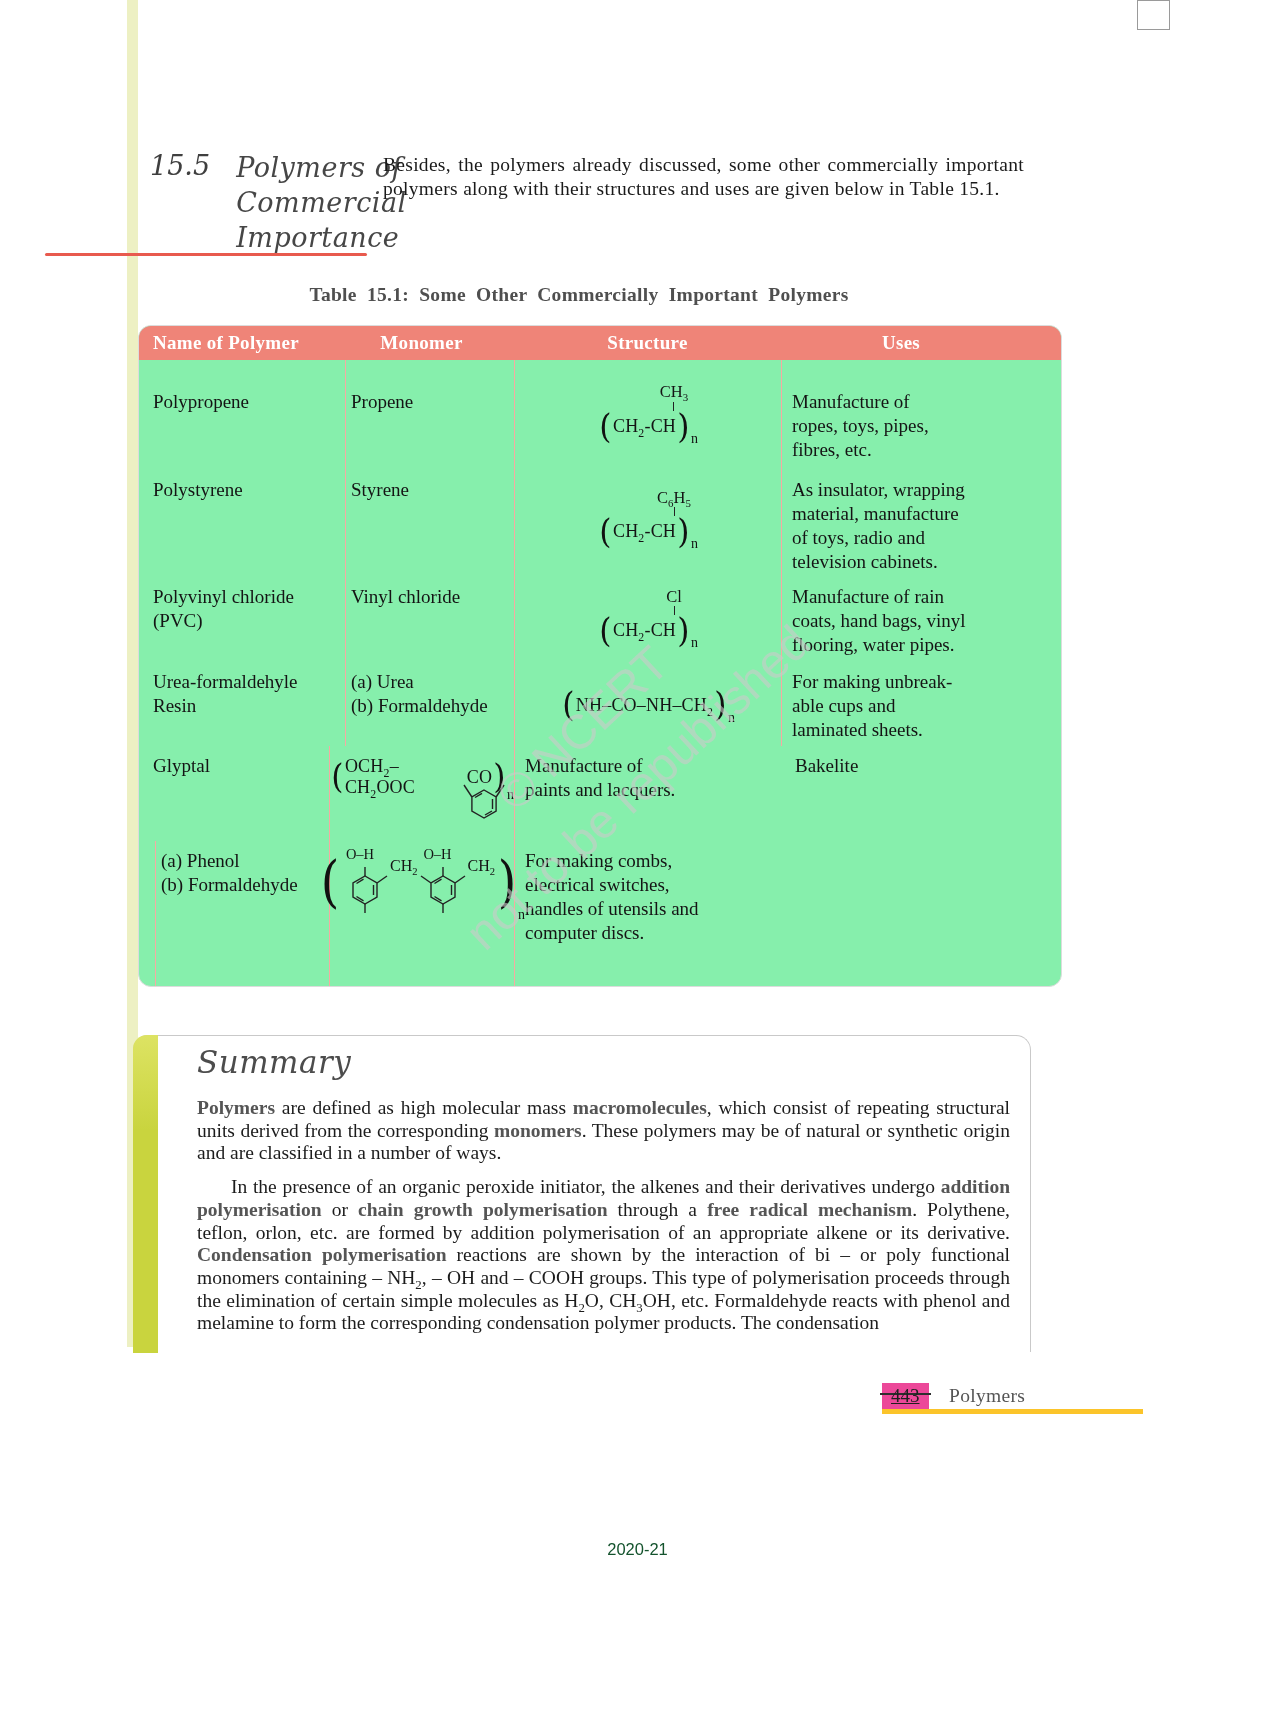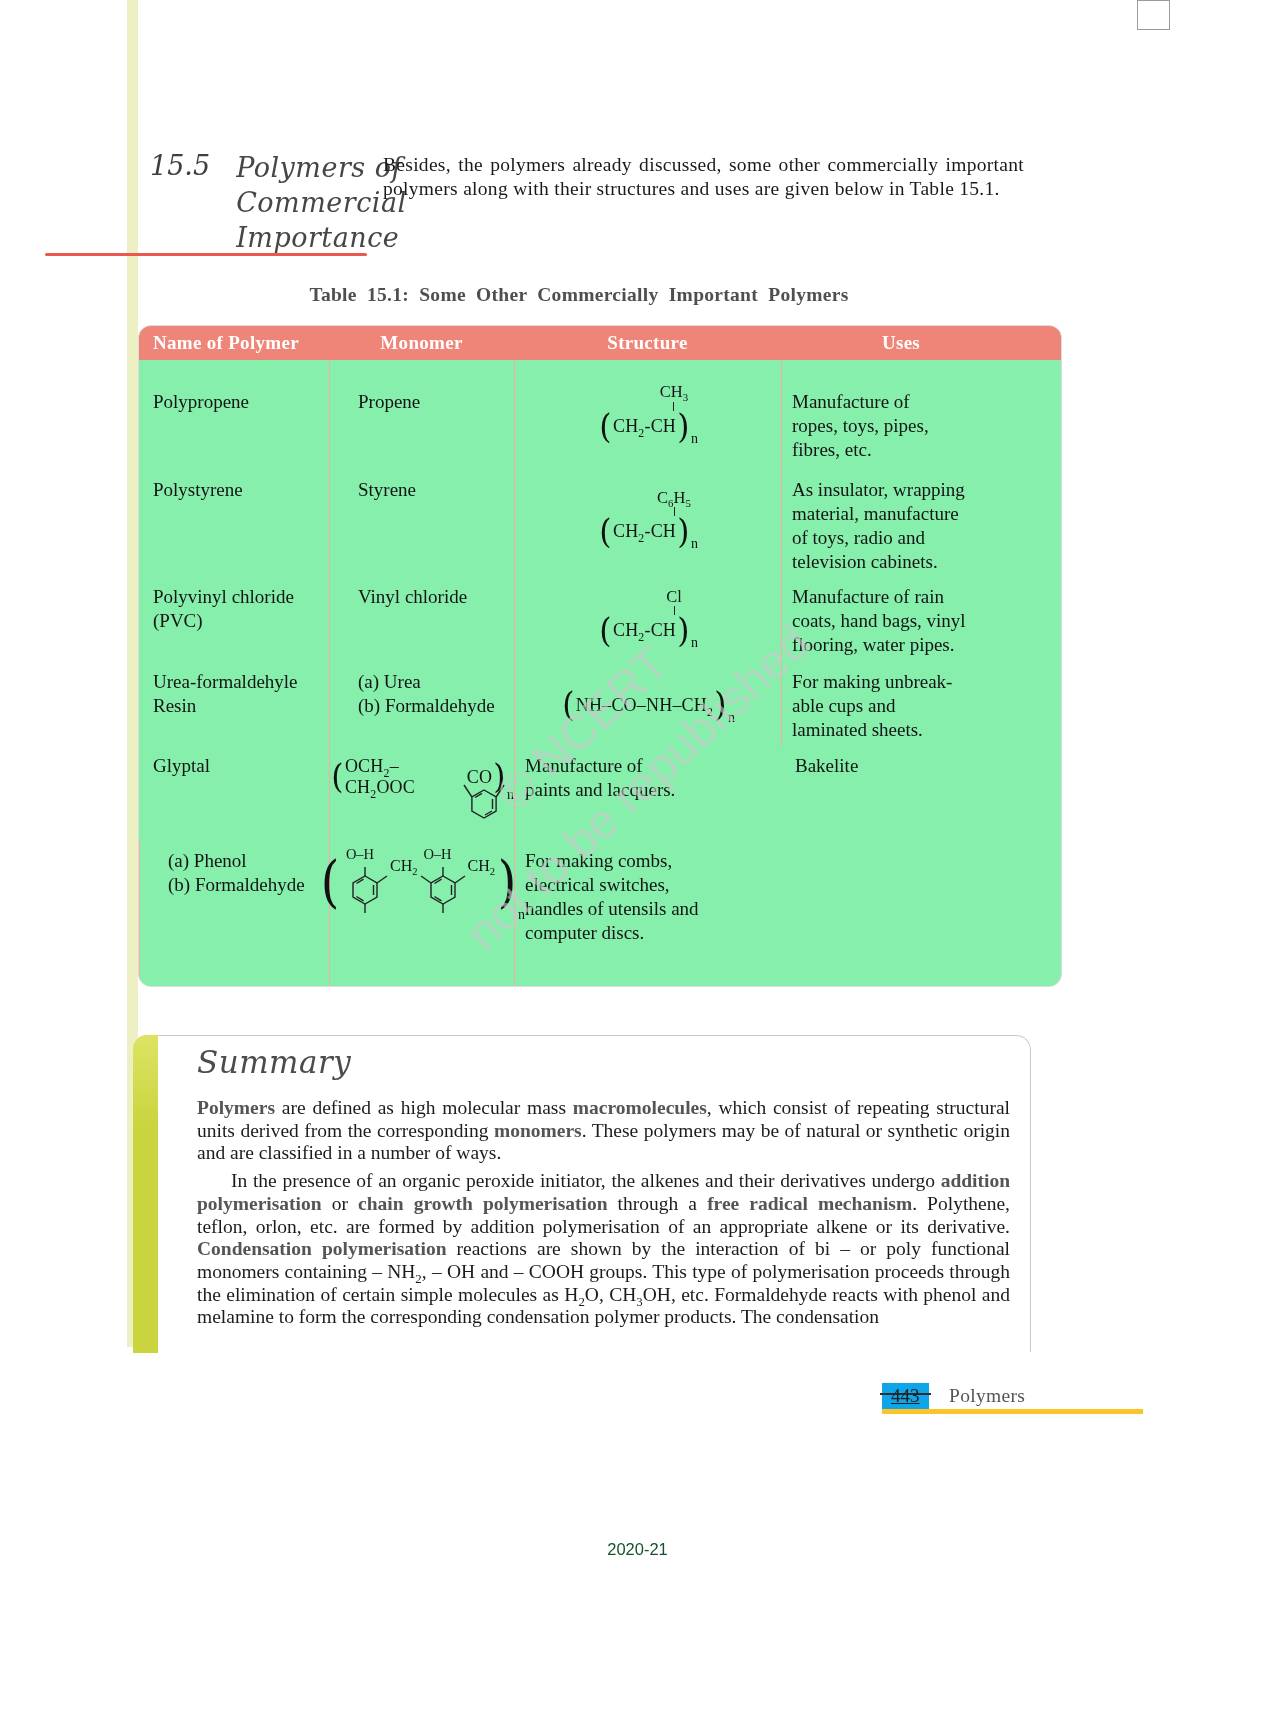--- a/index.html
+++ b/index.html
@@ -32,21 +32,21 @@
   .polytable { position:absolute; left:138px; top:325px; width:924px; height:662px;
                border:1.6px solid #dcdcdc; border-radius:13px; overflow:hidden; background:#86efac; }
   .thead { display:grid; grid-template-columns:190px 185px 267px 240px; height:34px;
            background:#ef8478; color:#fff; font-weight:bold; font-size:19px; align-items:center; }
   .th { text-align:center; letter-spacing:0.3px; }
   .th-name { text-align:left; padding-left:14px; }
   .tbody { display:grid; grid-template-columns:190px 185px 267px 240px;
            grid-template-rows:106px 105px 93px 82px 95px 145px; font-size:19px; }
   .c-name { padding-left:14px; padding-right:6px; white-space:pre-line; line-height:1.27; }
   .c-mono, .c-struct, .c-uses { border-left:1.5px solid #f5aaa2; }
-  .c-mono { padding-left:28px; padding-right:6px; white-space:pre-line; line-height:1.27; }
+  .c-mono { padding-left:5px; padding-right:6px; white-space:pre-line; line-height:1.27;margin-left:16px; }
   .c-uses { padding-left:10px; padding-right:8px; white-space:pre-line; line-height:1.27; }
   .c-struct { display:flex; justify-content:center; align-items:center; position:relative; }
   .c-struct.top { align-items:flex-start; }
   .pt30 { padding-top:30px; } .pt12 { padding-top:12px; } .pt14 { padding-top:14px; }
   .pt6 { padding-top:6px; } .pt8 { padding-top:8px; } .spt10 { padding-top:10px; } .spt5 { padding-top:5px; }
 
   
   .vinyl { display:flex; flex-direction:column; align-items:center; }
   .v-top { display:flex; flex-direction:column; align-items:center; transform:translateX(26px); line-height:1; }
   .v-subst { font-size:16.5px; }
@@ -78,25 +78,25 @@
   .summary-box { position:absolute; left:133px; top:1035px; width:898px; height:317px;
                  border:1.6px solid #c9c9c9; border-bottom:none; border-radius:15px 15px 0 0; background:#fff; }
   .summary-bar { position:absolute; left:-1px; top:-1px; width:25px; height:318px;
                  background:linear-gradient(180deg,#dde363 0%,#c9d43e 30%,#c9d43e 100%);
                  border-radius:14px 0 0 0; }
   .summary-title { position:absolute; left:63px; top:8px; font-size:31px; font-style:italic;
                    font-family:"DejaVu Serif", serif; color:#4c4c4c; letter-spacing:0.5px; }
   .summary-text { position:absolute; left:63px; top:61px; width:813px; font-size:19.5px;
                   line-height:1.165; text-align:justify; color:#1c1c1c; }
   .summary-text p { margin:0; }
-  .summary-text .p2 { text-indent:34px; margin-top:5px; }
+  .summary-text .p2 { text-indent:34px; margin-top:11px; }
 
   
   .footer-block { position:absolute; left:882px; top:1383px; width:261px; height:34px; }
-  .pageno-box { position:absolute; left:0; top:0; background:#0ea5e9; padding:2px 9px 3px; font-size:19px; color:#1f1f1f;text-decoration:underline; }
+  .pageno-box { position:absolute; left:0; top:0; background:#ec4899; padding:2px 9px 3px; font-size:19px; color:#1f1f1f;text-decoration:underline; }
   .pageno-box::before { content:""; position:absolute; left:-2px; right:-2px; top:10px; height:1.6px; background:#2e2e2e; }
   .pageno { position:relative; }
   .chapter-name { position:absolute; left:67px; top:2px; font-size:19.5px; color:#555; letter-spacing:0.3px; }
   .footer-rule { position:absolute; left:0; top:26px; width:261px; height:5px; background:#fbc42a; }
   .year { position:absolute; left:0; right:0; top:1540px; text-align:center;
           font-family:"Liberation Sans", sans-serif; font-size:16.5px; color:#14532d; }
 </style>
 </head>
 <body>
 

